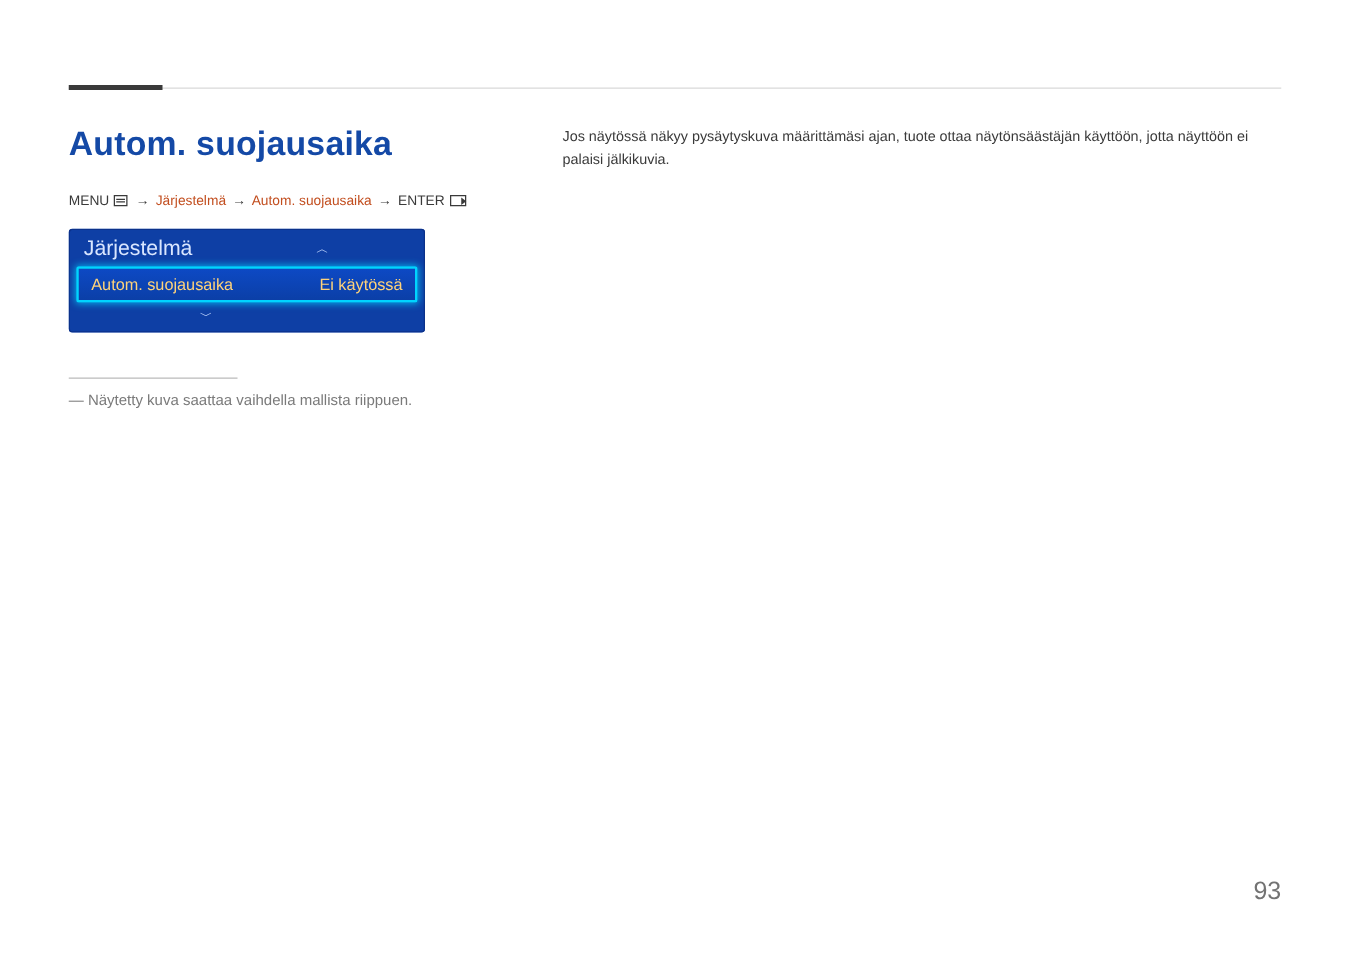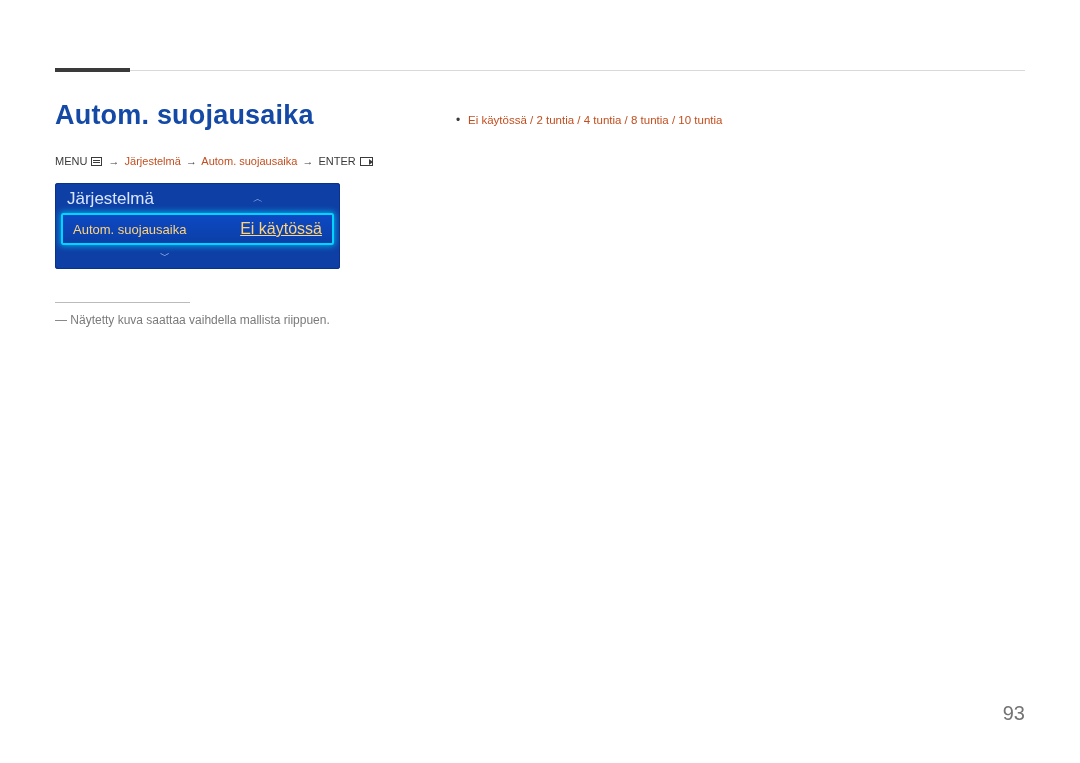--- a/index.html
+++ b/index.html
@@ -85,22 +85,21 @@
     margin: 0 6px;
     padding: 5px 10px;
     box-shadow: 0 0 6px 1px rgba(0,210,255,0.7);
   }
   .osd-row .label {
     color: #ffd37a;
     font-size: 13px;
   }
   .osd-row .value {
     color: #ffd37a;
-    font-size: 16px;
-    text-decoration: underline;
+    font-size: 13px;
   }
   .osd-footer {
     text-align: center;
     padding: 4px 0 6px 0;
     font-size: 10px;
     color: #b8cffa;
   }
   .osd-footer .chev {
     display: inline-block;
     padding-right: 65px;
@@ -226,16 +225,16 @@
   </div>
   <div class="osd-footer">
     <span class="chev">﹀</span>
   </div>
 </div>
 
 <div class="note-rule"></div>
 <div class="note">― Näytetty kuva saattaa vaihdella mallista riippuen.</div>
 
 <div class="body-text">
-  <div class="options-line">Ei käytössä / 2 tuntia / 4 tuntia / 8 tuntia / 10 tuntia</div>
+  <div>Jos näytössä näkyy pysäytyskuva määrittämäsi ajan, tuote ottaa näytönsäästäjän käyttöön, jotta näyttöön ei palaisi jälkikuvia.</div>
 </div>
 
 <div class="page-number">93</div>
 
 </body></html>

